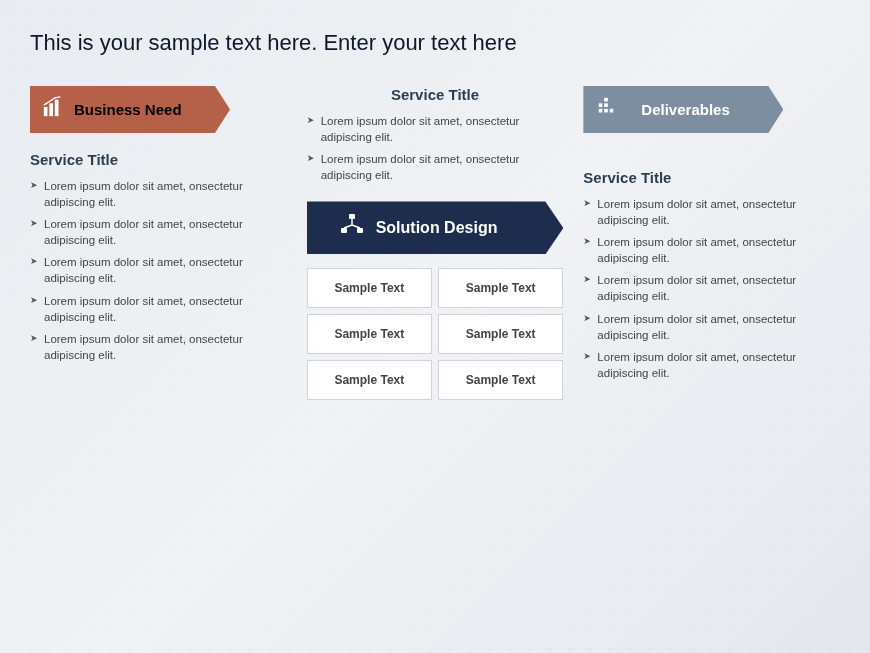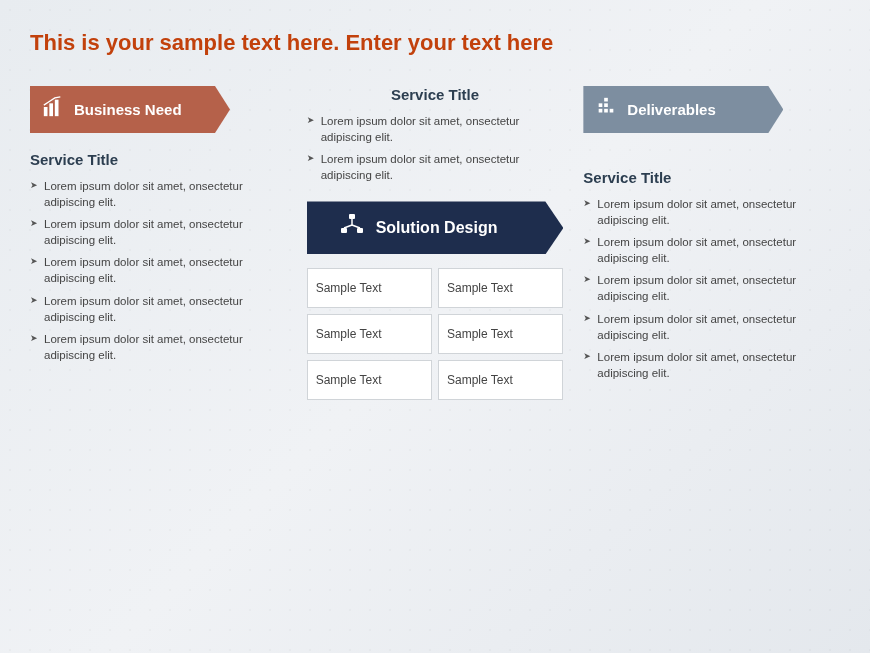--- a/index.html
+++ b/index.html
@@ -20,42 +20,42 @@
       background-size: 20px 20px;
       pointer-events: none;
     }
     .main-container {
       position: relative;
       z-index: 1;
       padding: 30px 30px 20px 30px;
     }
     .title-text {
       font-size: 22px;
-      color: #c2410c;
+      color: #0f172a;
       margin-bottom: 30px;
-      font-weight: bold;
+      font-weight: normal;
     }
     .columns {
       display: flex;
       gap: 20px;
       align-items: flex-start;
     }
     
     .col-left {
       flex: 1;
     }
     .arrow-banner {
       display: flex;
       align-items: center;
       position: relative;
       margin-bottom: 18px;
     }
     .banner-left {
       background: #b5614a;
-      color: #ffffff;
+      color: #000000;
       padding: 10px 16px 10px 12px;
       font-weight: bold;
       font-size: 15px;
       display: flex;
       align-items: center;
       gap: 10px;
       position: relative;
       clip-path: polygon(0 0, calc(100% - 15px) 0, 100% 50%, calc(100% - 15px) 100%, 0 100%);
       min-width: 200px;
     }
@@ -137,37 +137,38 @@
     }
     .sample-grid {
       display: grid;
       grid-template-columns: 1fr 1fr;
       gap: 6px;
     }
     .sample-cell {
       background: white;
       border: 1px solid #d0d4d8;
       padding: 12px 8px;
+      text-align: center;
       font-size: 12px;
       color: #444;
-      font-weight: normal;
+      font-weight: bold;
     }
     
     .col-right {
       flex: 1;
     }
     .banner-right {
       background: #7d8ea0;
       color: white;
       padding: 10px 16px 10px 12px;
       font-weight: bold;
       font-size: 15px;
       display: flex;
       align-items: center;
-      gap: 10px;
+      gap: 24px;
       clip-path: polygon(0 0, calc(100% - 15px) 0, 100% 50%, calc(100% - 15px) 100%, 0 100%);
       min-width: 200px;
       margin-bottom: 18px;
     }
     .right-service-title {
       font-weight: bold;
       font-size: 15px;
       color: #2c3e50;
       margin-bottom: 10px;
     }

